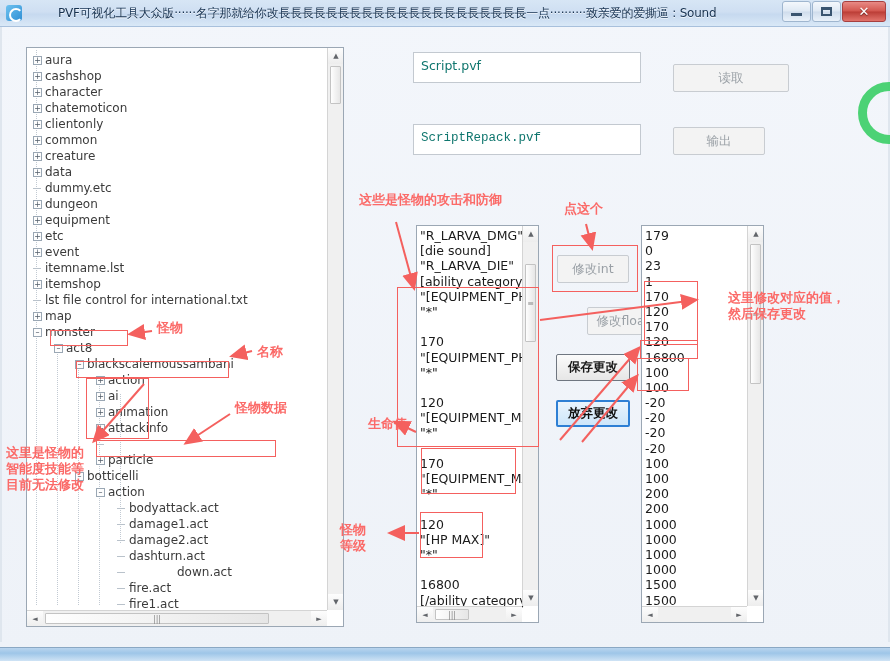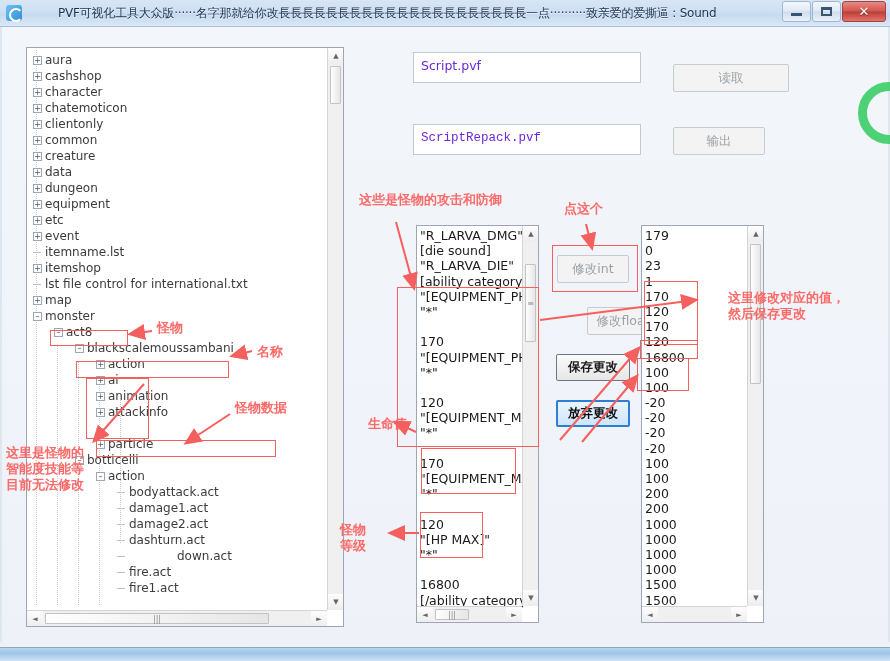--- a/index.html
+++ b/index.html
@@ -162,21 +162,21 @@
     font-size: 8px; color: #8a8a8a;
     letter-spacing: 0px;
   }
 
   
   .txtbox {
     position: absolute;
     background: #ffffff;
     border: 1px solid #c3c9d0;
     font-size: 12.5px;
-    color: #6d28d9;
+    color: #0f766e;
     padding: 5px 7px;
     line-height: 16px;
   }
   .btn {
     position: absolute;
     border: 1px solid #c8ccd1;
     background: #f3f3f3;
     font-size: 12.5px;
     color: #9aa0a6;
     display: flex; align-items: center; justify-content: center;
@@ -308,20 +308,24 @@
           <span class="tbox">+</span>
           <span class="tlabel">common</span>
         </div>
         <div class="tnode" style="margin-left: 0px;">
           <span class="tbox">+</span>
           <span class="tlabel">creature</span>
         </div>
         <div class="tnode" style="margin-left: 0px;">
           <span class="tbox">+</span>
           <span class="tlabel">data</span>
+        </div>
+        <div class="tnode" style="margin-left: 0px;">
+          <span class="tdash"></span>
+          <span class="tlabel">dummy.etc</span>
         </div>
         <div class="tnode" style="margin-left: 0px;">
           <span class="tbox">+</span>
           <span class="tlabel">dungeon</span>
         </div>
         <div class="tnode" style="margin-left: 0px;">
           <span class="tbox">+</span>
           <span class="tlabel">equipment</span>
         </div>
         <div class="tnode" style="margin-left: 0px;">

